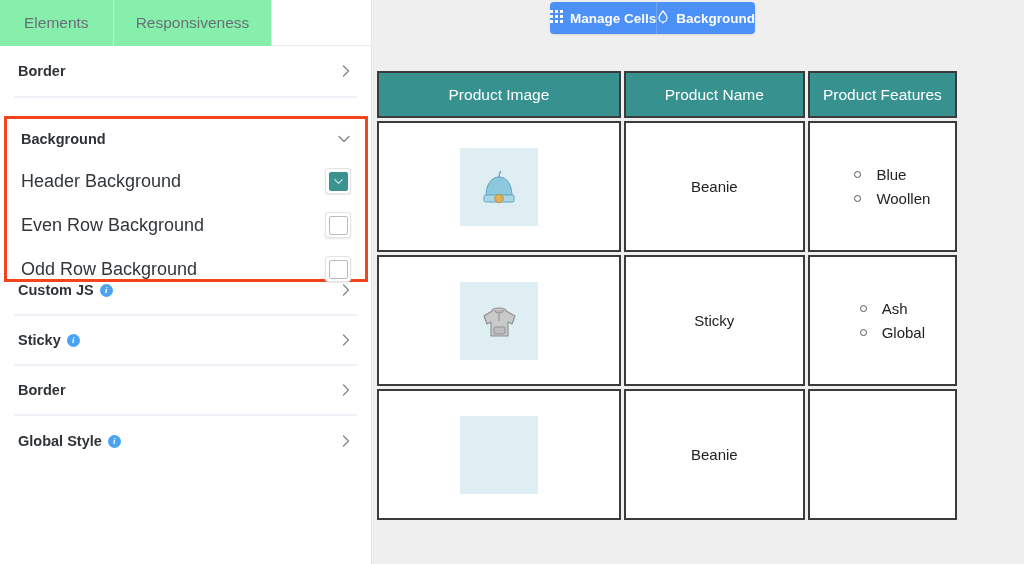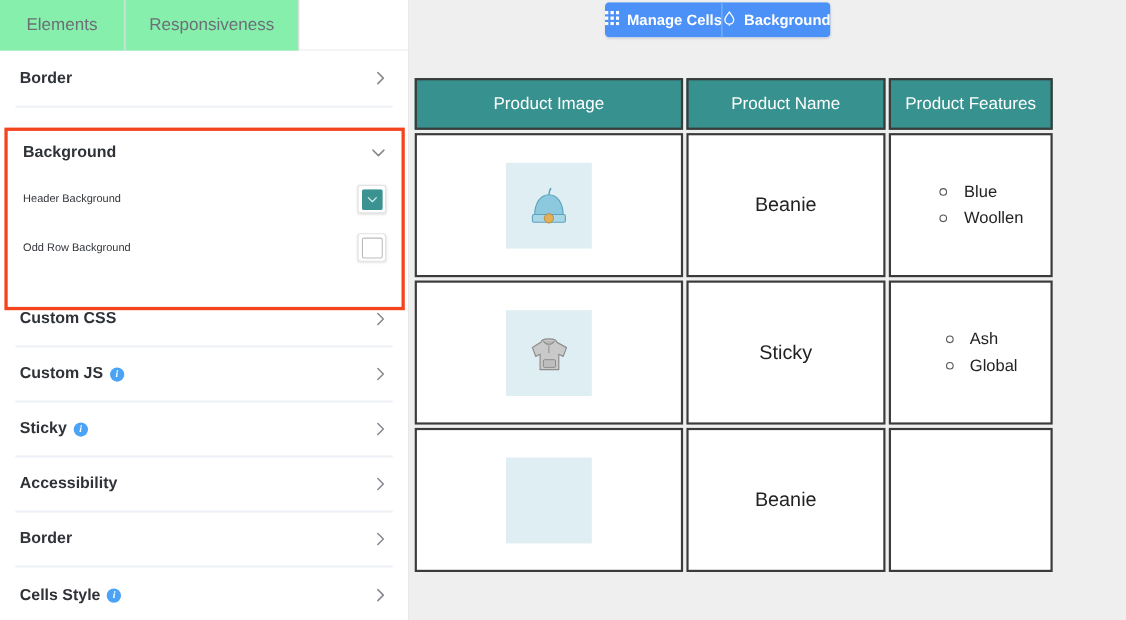--- a/index.html
+++ b/index.html
@@ -75,21 +75,21 @@
   .bg-group {
     position: absolute;
     left: 4px; top: 116px; width: 364px; height: 166px;
     border: 3px solid #f4441e;
     background: #ffffff;
     z-index: 5;
   }
   .bg-group .srow { height: 44px; border-bottom: none; padding: 0 14px; }
   .bg-group .srow.head { height: 40px; }
   .bg-group .srow.head .srow-label { font-size: 14.5px; }
-  .opt-label { font-size: 10px; color: #32363b; font-weight: normal; }
+  .opt-label { font-size: 18px; color: #32363b; font-weight: normal; }
   .swatch-wrap {
     width: 26px; height: 26px;
     background: #fff;
     border: 1px solid #e3e3e3;
     border-radius: 3px;
     display: flex; align-items: center; justify-content: center;
     box-shadow: 0 1px 2px rgba(0,0,0,0.10);
     cursor: pointer;
   }
   .swatch {
@@ -139,21 +139,21 @@
     color: #ffffff;
     font-size: 15.5px;
     font-weight: normal;
     height: 47px;
   }
   .col-img  { width: 232px; }
   .col-name { width: 172px; }
   .col-feat { width: 142px; }
 
   .ptable td { height: 131px; }
-  .pname { font-size: 18px; color: #222; }
+  .pname { font-size: 15px; color: #222; }
 
   .imgbox {
     width: 78px; height: 78px;
     background: #dfeef3;
     margin: 0 auto;
     display: flex; align-items: center; justify-content: center;
   }
   .imgbox svg { display: block; }
 
   .featlist {
@@ -200,28 +200,20 @@
         <span class="srow-label">Border</span>
         <span class="chev">
           <svg width="14" height="14" viewBox="0 0 14 14">
               <path d="M4.5 2 L9.5 7 L4.5 12" fill="none" stroke="#86898e" stroke-width="1.4" stroke-linecap="round" stroke-linejoin="round"></path>
             </svg>
         </span>
       </div>
 
       <div style="height:168px;"></div>
 
-      <div class="srow">
-        <span class="srow-label">Custom CSS</span>
-        <span class="chev">
-          <svg width="14" height="14" viewBox="0 0 14 14">
-              <path d="M4.5 2 L9.5 7 L4.5 12" fill="none" stroke="#86898e" stroke-width="1.4" stroke-linecap="round" stroke-linejoin="round"></path>
-            </svg>
-        </span>
-      </div>
 
       <div class="srow">
         <span class="srow-label">
           <span>Custom JS</span>
           <span class="info-icon">i</span>
         </span>
         <span class="chev">
           <svg width="14" height="14" viewBox="0 0 14 14">
               <path d="M4.5 2 L9.5 7 L4.5 12" fill="none" stroke="#86898e" stroke-width="1.4" stroke-linecap="round" stroke-linejoin="round"></path>
             </svg>
@@ -233,41 +225,33 @@
           <span>Sticky</span>
           <span class="info-icon">i</span>
         </span>
         <span class="chev">
           <svg width="14" height="14" viewBox="0 0 14 14">
               <path d="M4.5 2 L9.5 7 L4.5 12" fill="none" stroke="#86898e" stroke-width="1.4" stroke-linecap="round" stroke-linejoin="round"></path>
             </svg>
         </span>
       </div>
 
-      <div class="srow">
-        <span class="srow-label">Accessibility</span>
-        <span class="chev">
-          <svg width="14" height="14" viewBox="0 0 14 14">
-              <path d="M4.5 2 L9.5 7 L4.5 12" fill="none" stroke="#86898e" stroke-width="1.4" stroke-linecap="round" stroke-linejoin="round"></path>
-            </svg>
-        </span>
-      </div>
 
       <div class="srow">
         <span class="srow-label">Border</span>
         <span class="chev">
           <svg width="14" height="14" viewBox="0 0 14 14">
               <path d="M4.5 2 L9.5 7 L4.5 12" fill="none" stroke="#86898e" stroke-width="1.4" stroke-linecap="round" stroke-linejoin="round"></path>
             </svg>
         </span>
       </div>
 
       <div class="srow">
         <span class="srow-label">
-          <span>Cells Style</span>
+          <span>Global Style</span>
           <span class="info-icon">i</span>
         </span>
         <span class="chev">
           <svg width="14" height="14" viewBox="0 0 14 14">
               <path d="M4.5 2 L9.5 7 L4.5 12" fill="none" stroke="#86898e" stroke-width="1.4" stroke-linecap="round" stroke-linejoin="round"></path>
             </svg>
         </span>
       </div>
     </div>
 
@@ -285,20 +269,26 @@
         <span class="opt-label">Header Background</span>
         <span class="swatch-wrap">
           <span class="swatch filled" style="background:#3a9391;">
             <svg width="11" height="11" viewBox="0 0 12 12">
                 <path d="M2 4 L6 8 L10 4" fill="none" stroke="#cfeceb" stroke-width="1.3" stroke-linecap="round" stroke-linejoin="round"></path>
               </svg>
           </span>
         </span>
       </div>
 
+      <div class="srow">
+        <span class="opt-label">Even Row Background</span>
+        <span class="swatch-wrap">
+          <span class="swatch"></span>
+        </span>
+      </div>
 
       <div class="srow">
         <span class="opt-label">Odd Row Background</span>
         <span class="swatch-wrap">
           <span class="swatch"></span>
         </span>
       </div>
     </div>
   </div>
 

